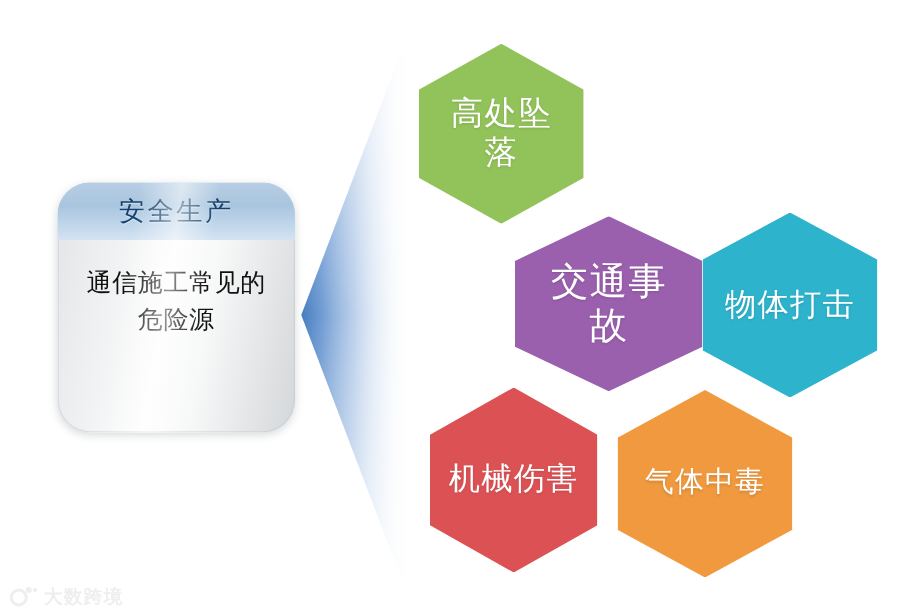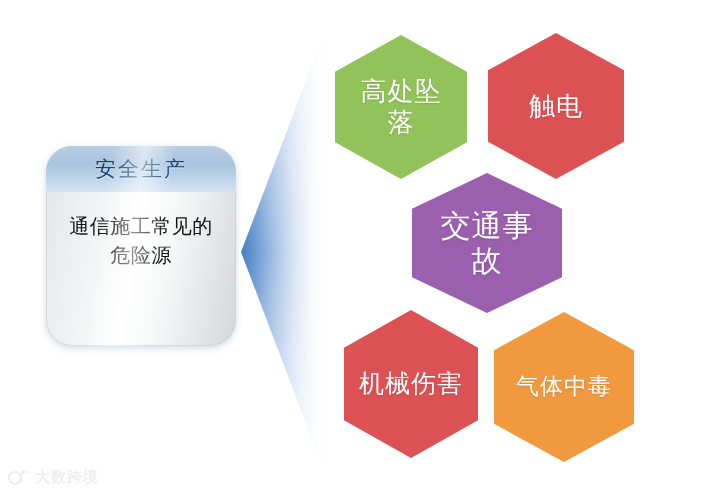--- a/index.html
+++ b/index.html
@@ -186,28 +186,28 @@
       <polygon points="5,234 92,5 92,463" fill="url(#arrowGradV)"></polygon>
     </svg>
   </div>
 
   <div id="hex-cluster">
 
     <div class="hex" style="left: 335px; top: 35px; width: 132px; height: 144px; background: rgb(146, 194, 90);">
       <span class="hex-label" style="font-size: 26px;">高处坠落</span>
     </div>
 
-    <div class="hex" style="left: 488px; top: 33px; width: 136px; height: 146px; background: rgb(220, 82, 84);">
-      <span class="hex-label" style="font-size: 26px;">触电</span>
-    </div>
 
     <div class="hex" style="left: 412px; top: 173px; width: 150px; height: 140px; background: rgb(154, 95, 173);">
       <span class="hex-label" style="font-size: 30px;">交通事故</span>
     </div>
 
+    <div class="hex" style="left: 562px; top: 170px; width: 140px; height: 148px; background: rgb(46, 179, 204);">
+      <span class="hex-label" style="font-size: 25px;">物体打击</span>
+    </div>
 
     <div class="hex" style="left: 344px; top: 310px; width: 134px; height: 148px; background: rgb(220, 82, 84); font-family: Liberation Serif, serif;">
       <span class="hex-label" style="font-size: 25px;">机械伤害</span>
     </div>
 
     <div class="hex" style="left: 494px; top: 312px; width: 140px; height: 150px; background: rgb(240, 153, 62);">
       <span class="hex-label" style="font-size: 23px;">气体中毒</span>
     </div>
 
   </div>

